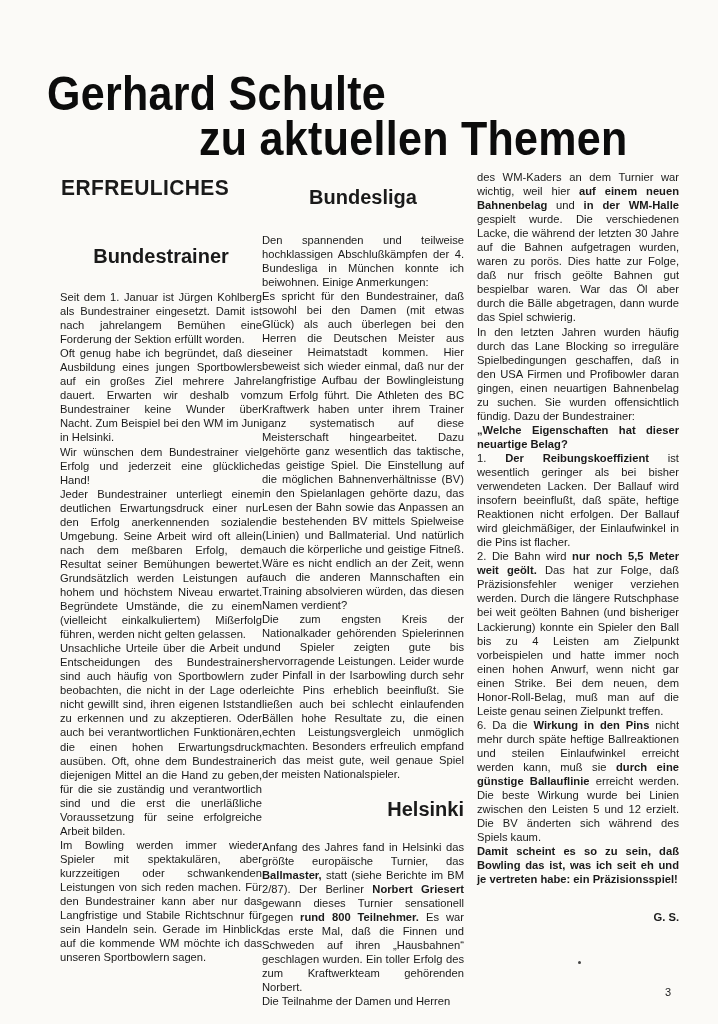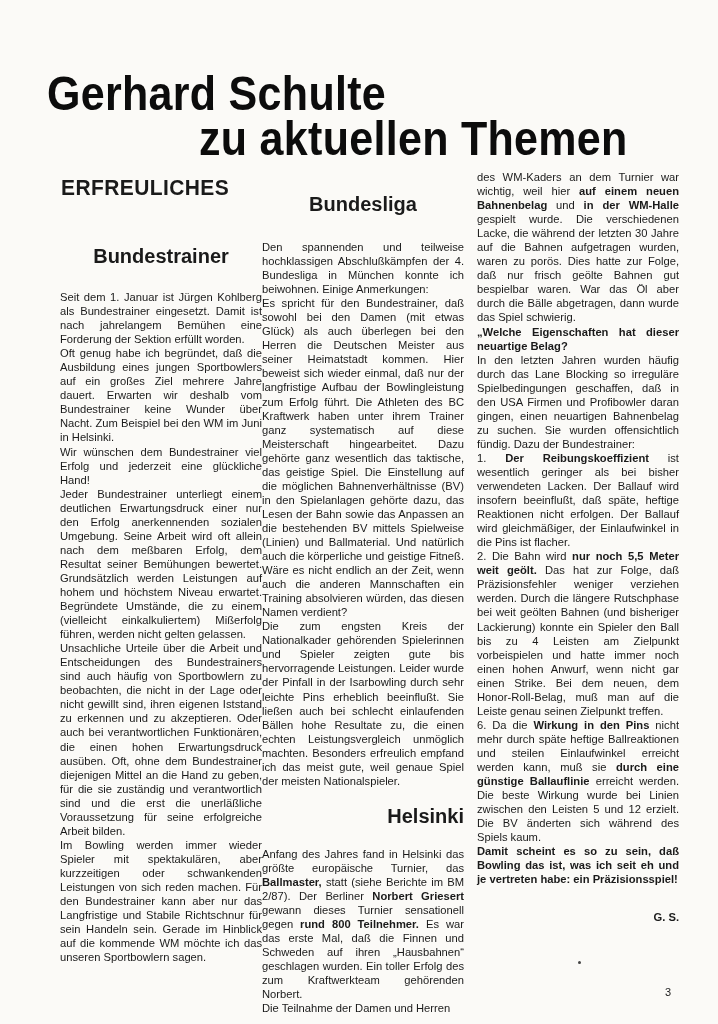--- a/index.html
+++ b/index.html
@@ -24,21 +24,21 @@
   #col2 { left: 262px; top: 170px; }
   #col3 { left: 477px; top: 170px; }
   .kicker {
     font-weight: bold; font-size: 21px; letter-spacing: 0.4px; text-align: left;
     margin: 7px 0 0 1px; line-height: 1; transform: scaleY(1.05);
   }
   .subhead {
     font-weight: bold; font-size: 20px; text-align: center; line-height: 1;
   }
   #sub-bundestrainer { margin-top: 48px; margin-bottom: 24px; }
-  #sub-bundesliga { margin-top: 24px; margin-bottom: 26px; }
+  #sub-bundesliga { margin-top: 17px; margin-bottom: 26px; }
   #sub-helsinki { margin-top: 18px; margin-bottom: 21px; text-align: right; }
   b { font-weight: bold; }
   .sig { text-align: right; font-weight: bold; margin-top: 24px; }
   #page-number { position: absolute; left: 665px; top: 986px; font-size: 11px; color: #222; }
   .speck { position: absolute; width: 3px; height: 3px; border-radius: 50%; background: #444; }
 </style>
 </head>
 <body>
 
 <div id="title1" class="title">Gerhard Schulte</div>
@@ -60,22 +60,22 @@
   <p>Den spannenden und teilweise hochklassigen Abschlußkämpfen der 4. Bundesliga in München konnte ich beiwohnen. Einige Anmerkungen:</p>
   <p>Es spricht für den Bundestrainer, daß sowohl bei den Damen (mit etwas Glück) als auch überlegen bei den Herren die Deutschen Meister aus seiner Heimatstadt kommen. Hier beweist sich wieder einmal, daß nur der langfristige Aufbau der Bowlingleistung zum Erfolg führt. Die Athleten des BC Kraftwerk haben unter ihrem Trainer ganz systematisch auf diese Meisterschaft hingearbeitet. Dazu gehörte ganz wesentlich das taktische, das geistige Spiel. Die Einstellung auf die möglichen Bahnenverhältnisse (BV) in den Spielanlagen gehörte dazu, das Lesen der Bahn sowie das Anpassen an die bestehenden BV mittels Spielweise (Linien) und Ballmaterial. Und natürlich auch die körperliche und geistige Fitneß. Wäre es nicht endlich an der Zeit, wenn auch die anderen Mannschaften ein Training absolvieren würden, das diesen Namen verdient?</p>
   <p>Die zum engsten Kreis der Nationalkader gehörenden Spielerinnen und Spieler zeigten gute bis hervorragende Leistungen. Leider wurde der Pinfall in der Isarbowling durch sehr leichte Pins erheblich beeinflußt. Sie ließen auch bei schlecht einlaufenden Bällen hohe Resultate zu, die einen echten Leistungsvergleich unmöglich machten. Besonders erfreulich empfand ich das meist gute, weil genaue Spiel der meisten Nationalspieler.</p>
   <div id="sub-helsinki" class="subhead">Helsinki</div>
   <p><span>Anfang des Jahres fand in Helsinki das größte europäische Turnier, das </span><b>Ballmaster,</b><span> statt (siehe Berichte im BM 2/87). Der Berliner </span><b>Norbert Griesert</b><span> gewann dieses Turnier sensationell gegen </span><b>rund 800 Teilnehmer.</b><span> Es war das erste Mal, daß die Finnen und Schweden auf ihren „Hausbahnen“ geschlagen wurden. Ein toller Erfolg des zum Kraftwerkteam gehörenden Norbert.</span></p>
   <p>Die Teilnahme der Damen und Herren</p>
 </div>
 
 <div id="col3" class="col">
   <p><span>des WM-Kaders an dem Turnier war wichtig, weil hier </span><b>auf einem neuen Bahnenbelag</b><span> und </span><b>in der WM-Halle</b><span> gespielt wurde. Die verschiedenen Lacke, die während der letzten 30 Jahre auf die Bahnen aufgetragen wurden, waren zu porös. Dies hatte zur Folge, daß nur frisch geölte Bahnen gut bespielbar waren. War das Öl aber durch die Bälle abgetragen, dann wurde das Spiel schwierig.</span></p>
+  <p>In den letzten Jahren wurden häufig durch das Lane Blocking so irreguläre Spielbedingungen geschaffen, daß in den USA Firmen und Profibowler daran gingen, einen neuartigen Bahnenbelag zu suchen. Sie wurden offensichtlich fündig. Dazu der Bundestrainer:</p>
   <p><b>„Welche Eigenschaften hat dieser neuartige Belag?</b></p>
-  <p>In den letzten Jahren wurden häufig durch das Lane Blocking so irreguläre Spielbedingungen geschaffen, daß in den USA Firmen und Profibowler daran gingen, einen neuartigen Bahnenbelag zu suchen. Sie wurden offensichtlich fündig. Dazu der Bundestrainer:</p>
   <p><span>1. </span><b>Der Reibungskoeffizient</b><span> ist wesentlich geringer als bei bisher verwendeten Lacken. Der Ballauf wird insofern beeinflußt, daß späte, heftige Reaktionen nicht erfolgen. Der Ballauf wird gleichmäßiger, der Einlaufwinkel in die Pins ist flacher.</span></p>
   <p><span>2. Die Bahn wird </span><b>nur noch 5,5 Meter weit geölt.</b><span> Das hat zur Folge, daß Präzisionsfehler weniger verziehen werden. Durch die längere Rutschphase bei weit geölten Bahnen (und bisheriger Lackierung) konnte ein Spieler den Ball bis zu 4 Leisten am Zielpunkt vorbeispielen und hatte immer noch einen hohen Anwurf, wenn nicht gar einen Strike. Bei dem neuen, dem Honor-Roll-Belag, muß man auf die Leiste genau seinen Zielpunkt treffen.</span></p>
   <p><span>6. Da die </span><b>Wirkung in den Pins</b><span> nicht mehr durch späte heftige Ballreaktionen und steilen Einlaufwinkel erreicht werden kann, muß sie </span><b>durch eine günstige Ballauflinie</b><span> erreicht werden. Die beste Wirkung wurde bei Linien zwischen den Leisten 5 und 12 erzielt. Die BV änderten sich während des Spiels kaum.</span></p>
   <p><b>Damit scheint es so zu sein, daß Bowling das ist, was ich seit eh und je vertreten habe: ein Präzisionsspiel!</b></p>
   <div class="sig">G. S.</div>
 </div>
 
 <div class="speck" style="left:578px; top:961px;"></div>
 <div id="page-number">3</div>
 

